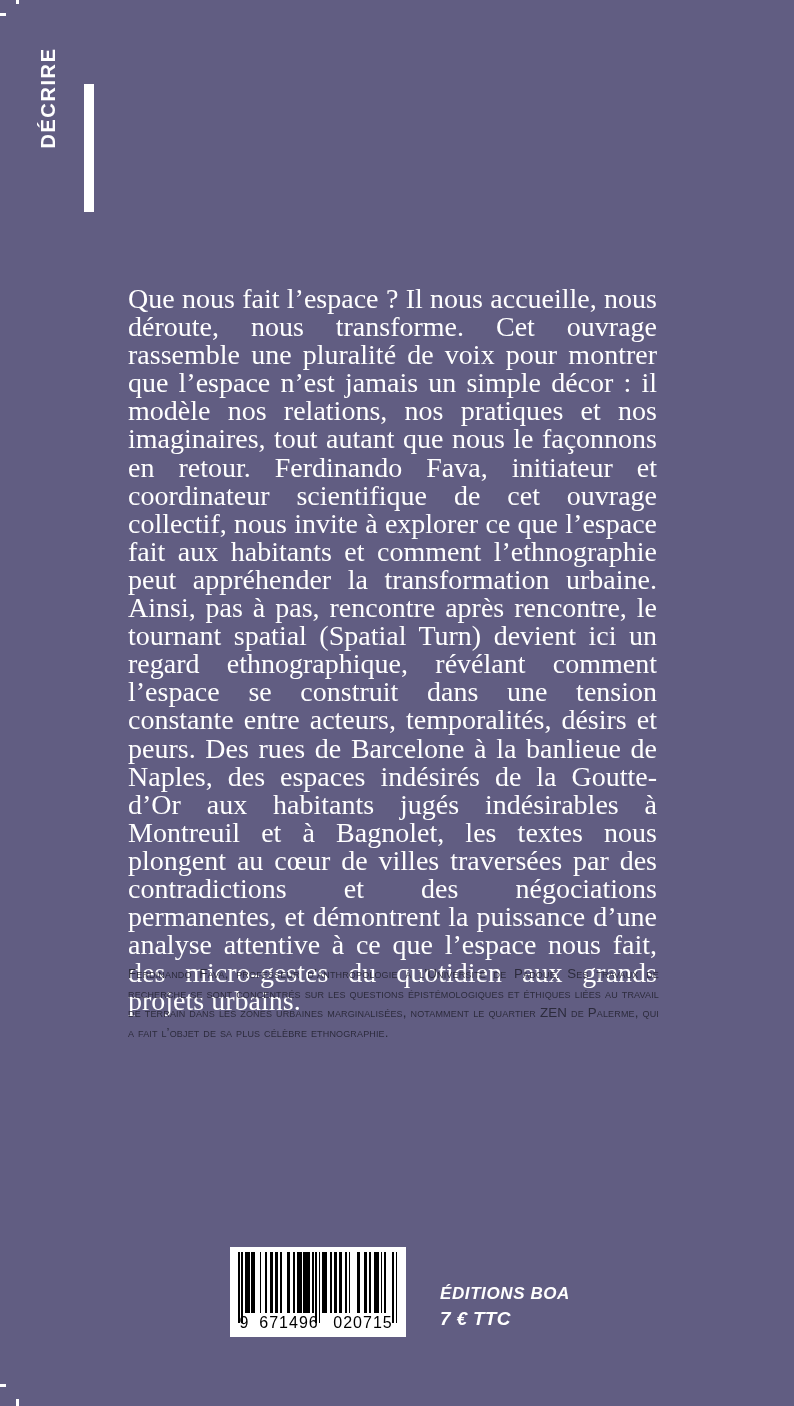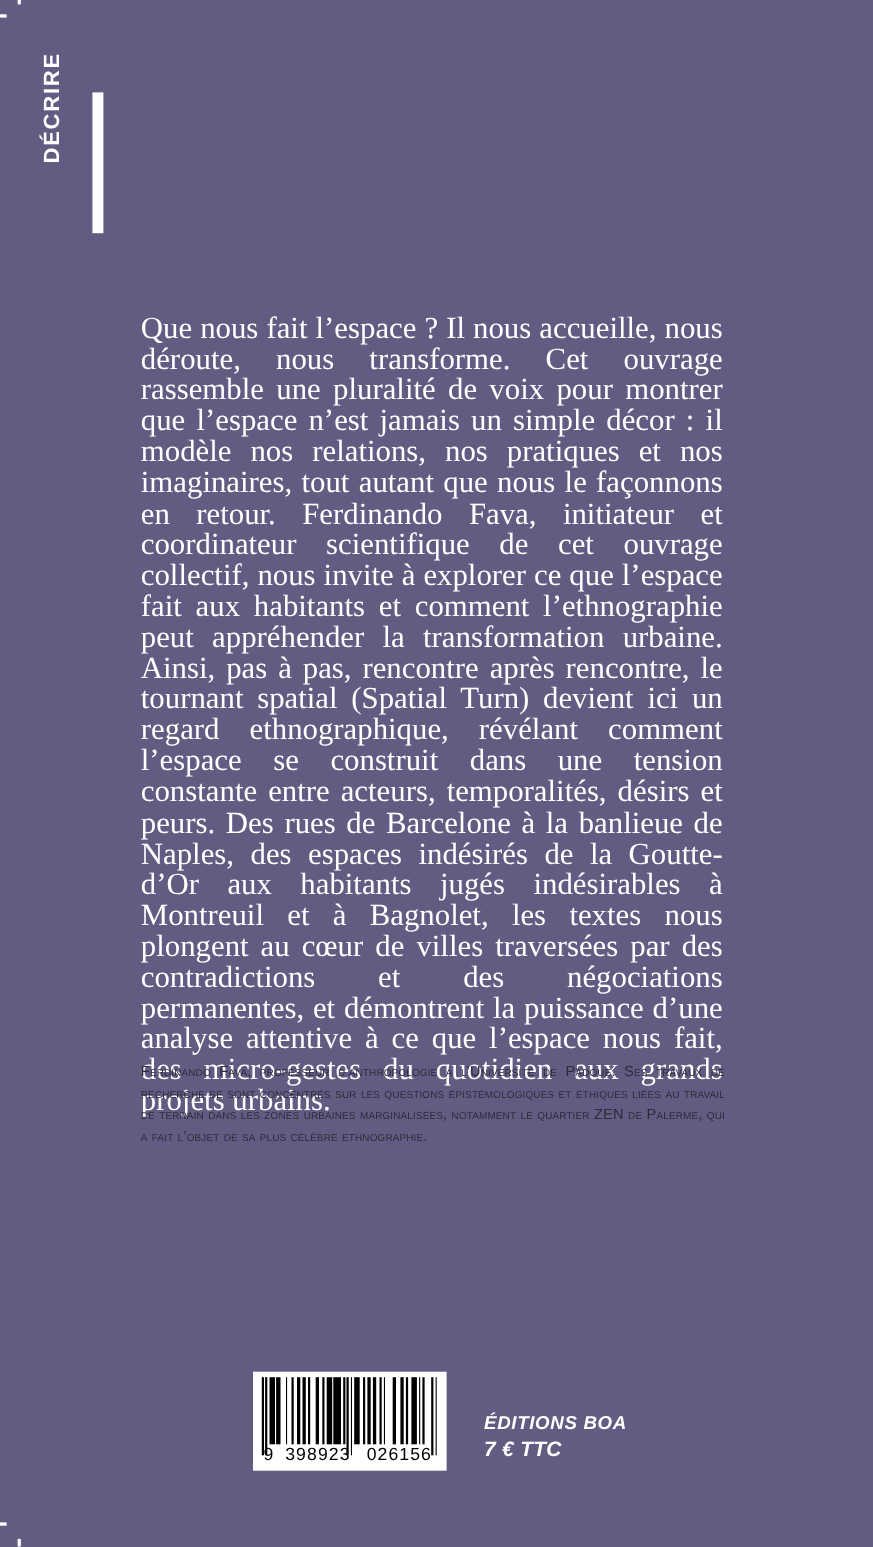--- a/index.html
+++ b/index.html
@@ -244,22 +244,22 @@
         <div class="b" style="width: 1.68421px;"></div>
         <div class="sp" style="width: 1.68421px;"></div>
         <div class="b" style="width: 1.68421px;"></div>
         <div class="sp" style="width: 6.73684px;"></div>
         <div class="b guard" style="width: 1.68421px;"></div>
         <div class="sp" style="width: 1.68421px;"></div>
         <div class="b guard" style="width: 1.68421px;"></div>
       </div>
     <div class="barcode-digits">
       <span class="d-lead">9</span>
-      <span class="d-left">398923</span>
-      <span class="d-right">026156</span>
+      <span class="d-left">671496</span>
+      <span class="d-right">020715</span>
     </div>
   </div>
 
   <div class="publisher-block">
     <div class="publisher-name">ÉDITIONS BOA</div>
     <div class="publisher-price">7 € TTC</div>
   </div>
 
 </div>
 

